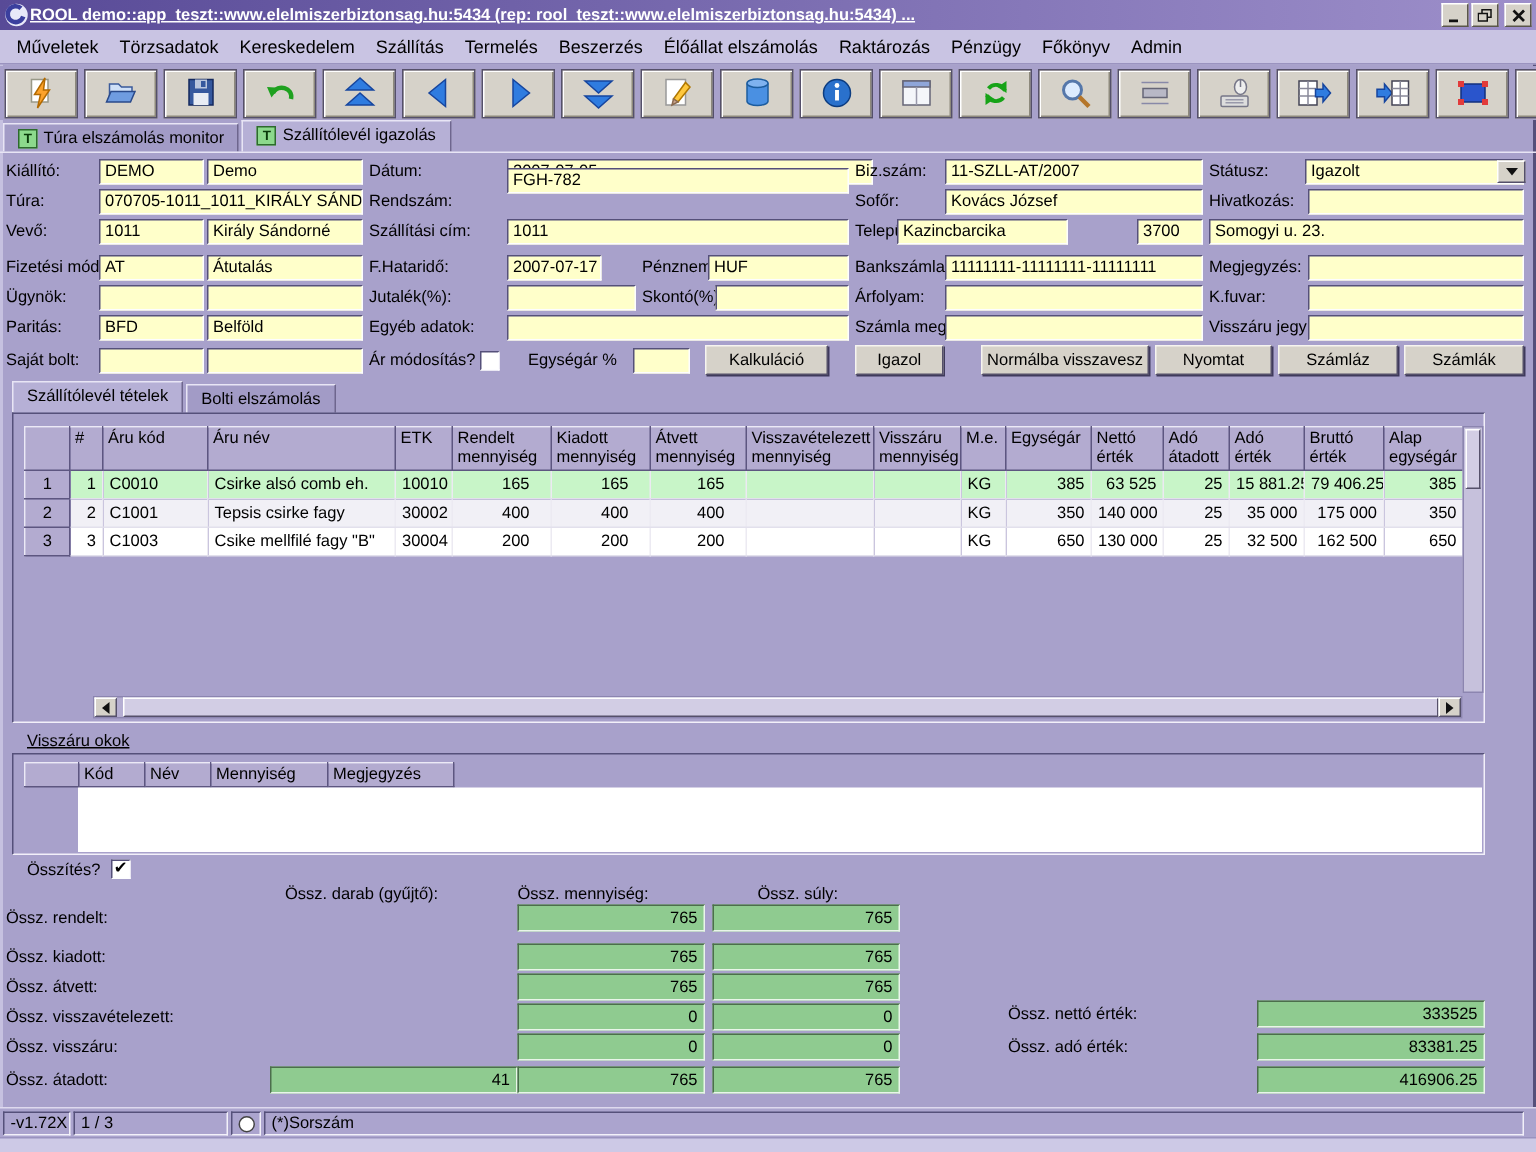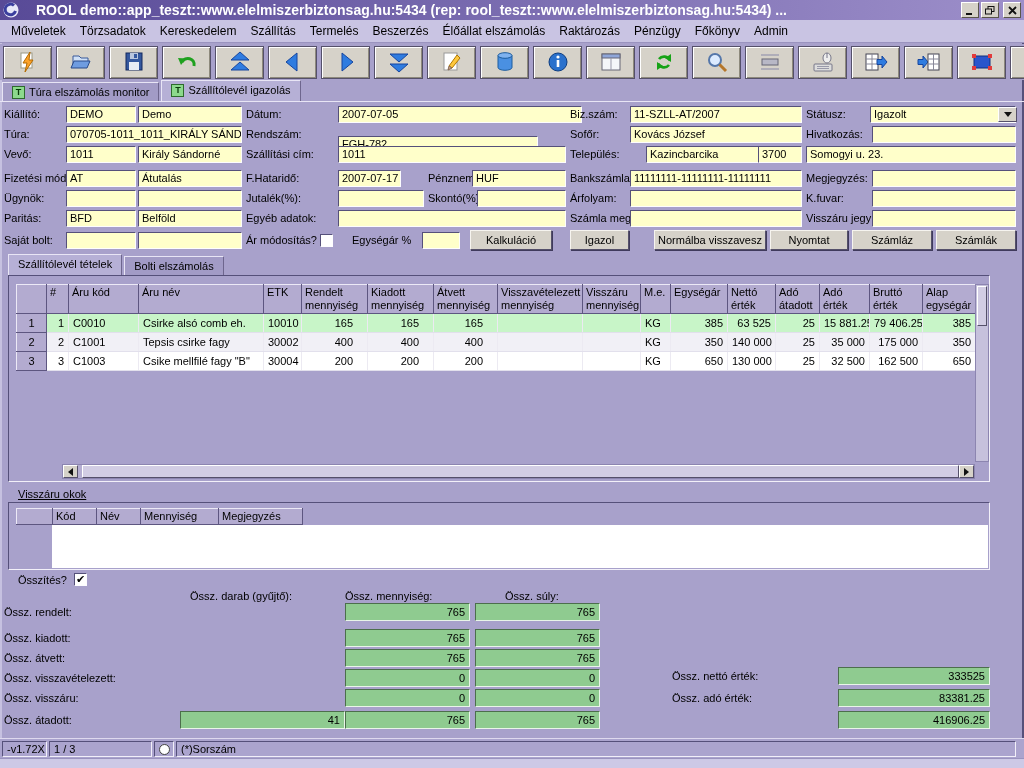--- a/index.html
+++ b/index.html
@@ -3,21 +3,21 @@
 <meta charset="utf-8">
 <style>
   html,body{margin:0;padding:0;background:#777;}
   #app{position:relative;width:1024px;height:768px;background:#a8a1cb;
        font-family:"Liberation Sans",sans-serif;font-size:11px;color:#000;overflow:hidden;
        box-shadow:inset -2px 0 0 #56507a, inset 0 -2px 0 #56507a, inset 2px 0 0 #c6c1e0;}
   
   .titlebar{position:absolute;left:0;top:0;width:1024px;height:20px;
             background:linear-gradient(90deg,#584a97,#9d8fca);display:flex;align-items:center;
             padding:0 3px;box-sizing:border-box;}
-  .title-text{color:#fff;font-weight:bold;font-size:14px;margin-left:17px;white-space:nowrap;overflow:hidden;flex:1;}
+  .title-text{color:#fff;font-weight:bold;font-size:11px;margin-left:1px;white-space:nowrap;overflow:hidden;flex:1;text-decoration:underline;}
   .winbtn{width:16px;height:14px;background:#d6d2c9;border:1px solid;border-color:#fff #5a564a #5a564a #fff;
           margin-left:2px;display:flex;align-items:center;justify-content:center;flex:0 0 auto;}
   
   .menubar{position:absolute;left:0;top:20px;width:1024px;height:23px;background:#c9c4e3;
            border-bottom:1px solid #9a93bf;display:flex;align-items:center;padding-left:4px;
            box-sizing:border-box;font-size:12px;}
   .menu-item{padding:2px 7px;white-space:nowrap;}
   
   .toolbar{position:absolute;left:0;top:44px;width:1024px;height:36px;background:#a8a1cb;
            display:flex;align-items:center;padding:0 3px;box-sizing:border-box;}
@@ -331,33 +331,33 @@
   <div class="fld" style="left:630px;top:106px;width:172px">11-SZLL-AT/2007</div>
   <span class="lbl" style="left:806px;top:108px">Státusz:</span>
   <div class="fld" style="left:870px;top:106px;width:146px"><span>Igazolt</span></div>
   <span class="dd-btn" style="left:998px;top:107px">
       <span class="tri-d"></span>
     </span>
 
   <span class="lbl" style="left:4px;top:128px">Túra:</span>
   <div class="fld" style="left:66px;top:126px;width:176px">070705-1011_1011_KIRÁLY SÁNDORNÉ</div>
   <span class="lbl" style="left:246px;top:128px">Rendszám:</span>
-  <div class="fld" style="left:338px;top:136px;width:200px">FGH-782</div>
+  <div class="fld" style="left:338px;top:112px;width:228px">FGH-782</div>
   <span class="lbl" style="left:570px;top:128px">Sofőr:</span>
   <div class="fld" style="left:630px;top:126px;width:172px">Kovács József</div>
   <span class="lbl" style="left:806px;top:128px">Hivatkozás:</span>
   <div class="fld" style="left:872px;top:126px;width:144px"></div>
 
   <span class="lbl" style="left:4px;top:148px">Vevő:</span>
   <div class="fld" style="left:66px;top:146px;width:70px">1011</div>
   <div class="fld" style="left:138px;top:146px;width:104px">Király Sándorné</div>
   <span class="lbl" style="left:246px;top:148px">Szállítási cím:</span>
   <div class="fld" style="left:338px;top:146px;width:228px">1011</div>
   <span class="lbl" style="left:570px;top:148px">Település:</span>
-  <div class="fld" style="left:646px;top:146px;width:144px">Kazincbarcika</div>
+  <div class="fld" style="left:598px;top:146px;width:114px">Kazincbarcika</div>
   <div class="fld" style="left:758px;top:146px;width:44px">3700</div>
   <div class="fld" style="left:806px;top:146px;width:210px">Somogyi u. 23.</div>
 
   <span class="lbl" style="left:4px;top:172px">Fizetési mód:</span>
   <div class="fld" style="left:66px;top:170px;width:70px">AT</div>
   <div class="fld" style="left:138px;top:170px;width:104px">Átutalás</div>
   <span class="lbl" style="left:246px;top:172px">F.Hataridő:</span>
   <div class="fld" style="left:338px;top:170px;width:63px">2007-07-17</div>
   <span class="lbl" style="left:428px;top:172px">Pénznem:</span>
   <div class="fld" style="left:472px;top:170px;width:94px">HUF</div>

